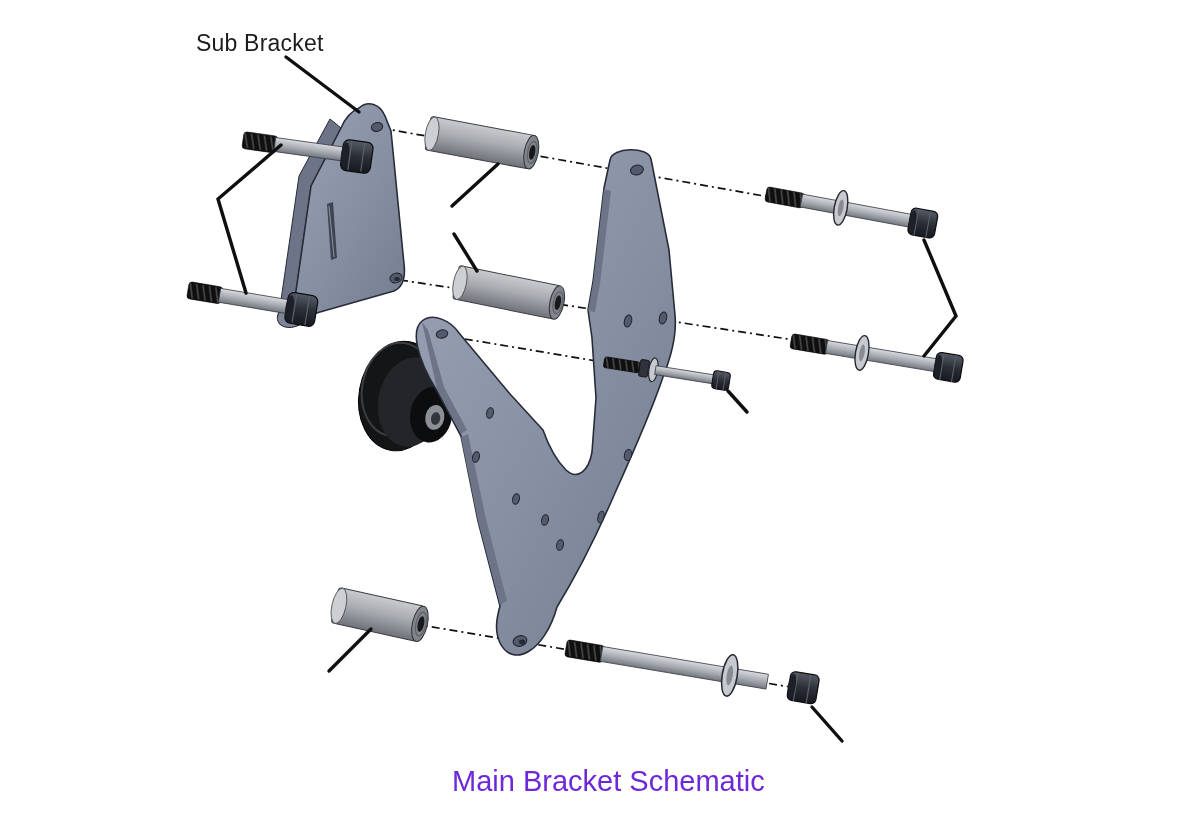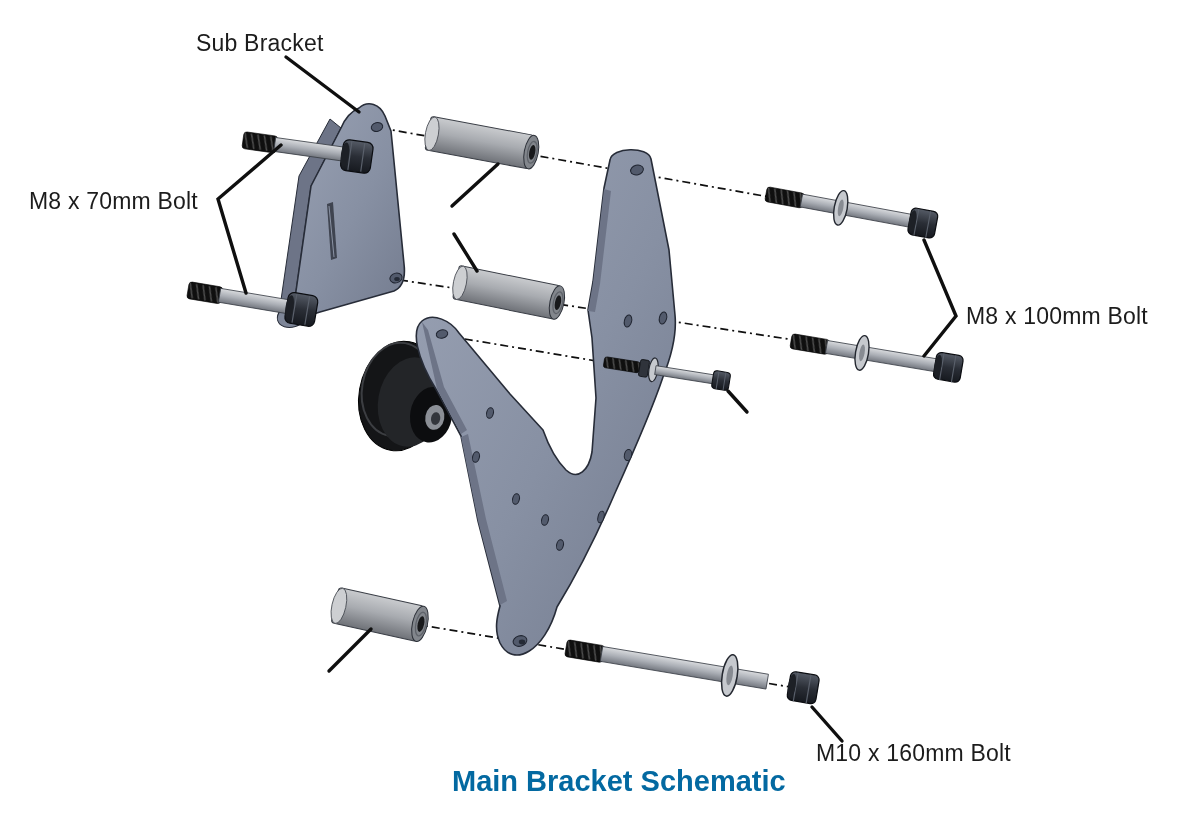--- a/index.html
+++ b/index.html
@@ -1,20 +1,20 @@
 <!DOCTYPE html>
 <html><head>
 <meta charset="utf-8">
 <style>
   html,body{margin:0;padding:0;background:#ffffff;}
   #stage{position:relative;width:1200px;height:822px;background:#ffffff;overflow:hidden;
          font-family:"Liberation Sans",sans-serif;}
   #stage svg{position:absolute;left:0;top:0;}
   .lbl{position:absolute;font-size:23px;color:#1c1c1c;white-space:nowrap;letter-spacing:.2px;}
-  .title{position:absolute;font-size:29px;font-weight:bold;color:#0369a1;white-space:nowrap;}
+  .title{position:absolute;font-size:29px;font-weight:normal;color:#6d28d9;white-space:nowrap;}
 </style>
 </head>
 <body>
 
 <div id="stage">
 
 <svg width="1200" height="822" viewBox="0 0 1200 822">
   <defs>
     <linearGradient id="gm" x1="0" y1="0" x2="0" y2="1">
       <stop offset="0" stop-color="#d9dbde"></stop>
@@ -181,17 +181,14 @@
     <path d="M 498,164 L 452,206"></path>
     <path d="M 454,234 L 477,271"></path>
     <path d="M 924,240 L 956,316 L 924,356"></path>
     <path d="M 728,391 L 747,412"></path>
     <path d="M 371,629 L 329,671"></path>
     <path d="M 812,707 L 842,741"></path>
   </g>
 </svg>
 
   <div class="lbl" style="left:196px;top:30px">Sub Bracket</div>
-  <div class="lbl" style="left:29px;top:188px">M8 x 70mm Bolt</div>
-  <div class="lbl" style="left:966px;top:303px">M8 x 100mm Bolt</div>
-  <div class="lbl" style="left:816px;top:740px">M10 x 160mm Bolt</div>
   <div class="title" style="left:452px;top:765px">Main Bracket Schematic</div>
 </div>
 
 </body></html>

